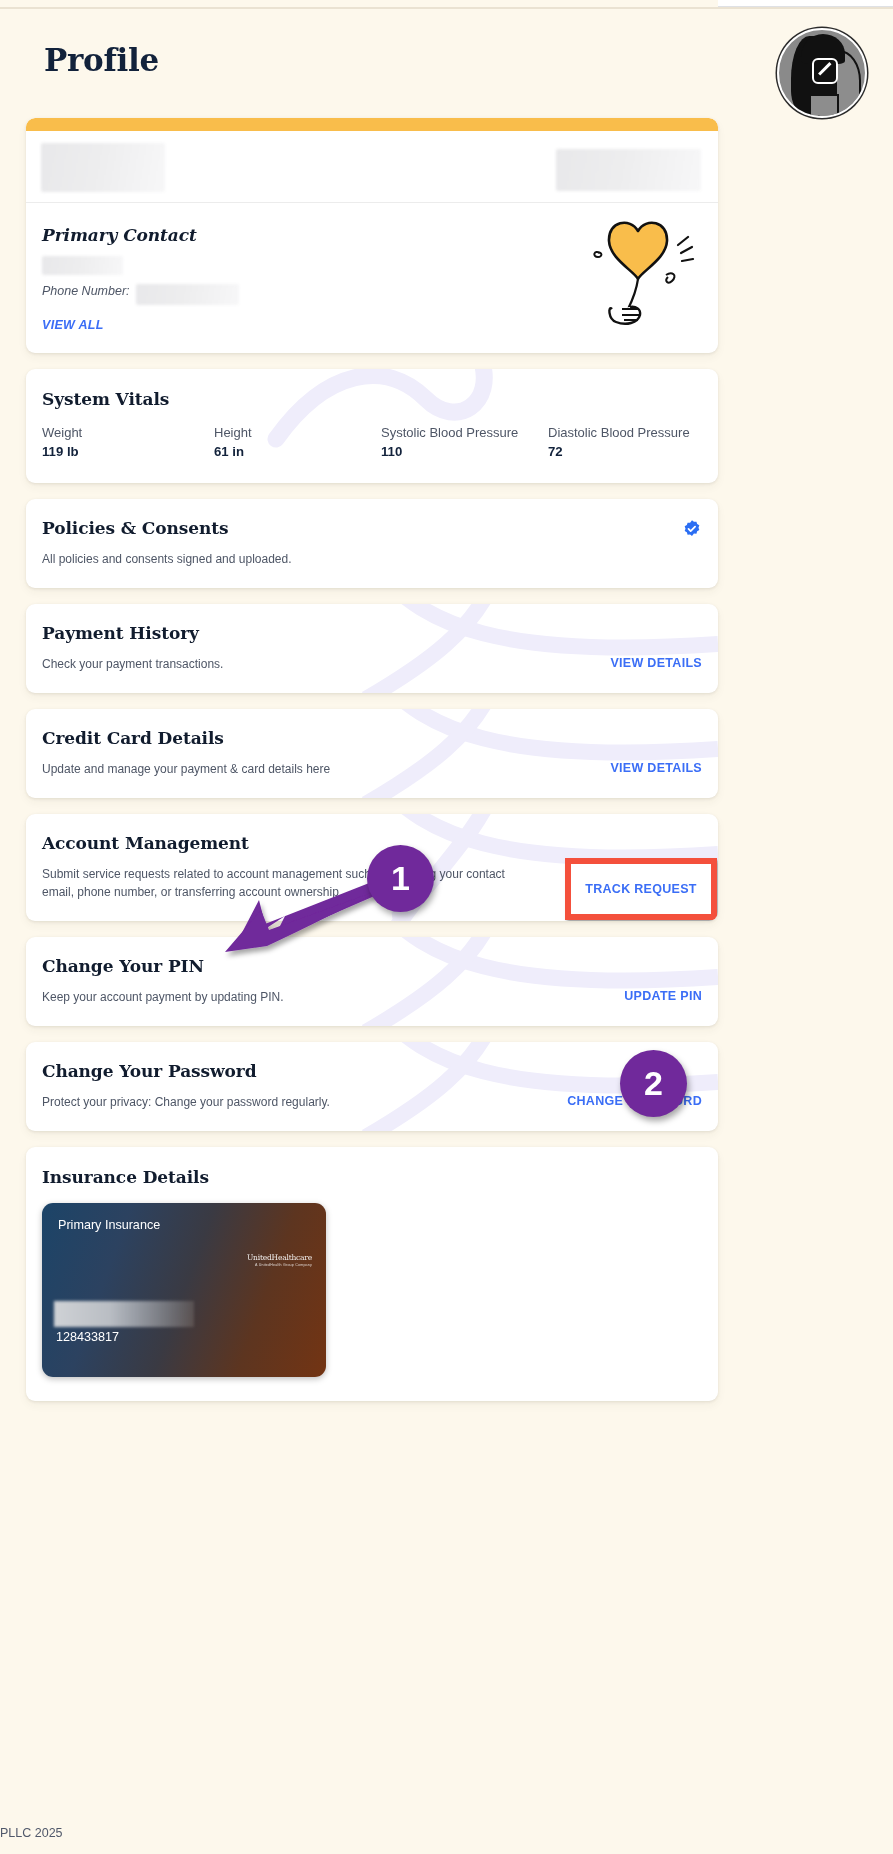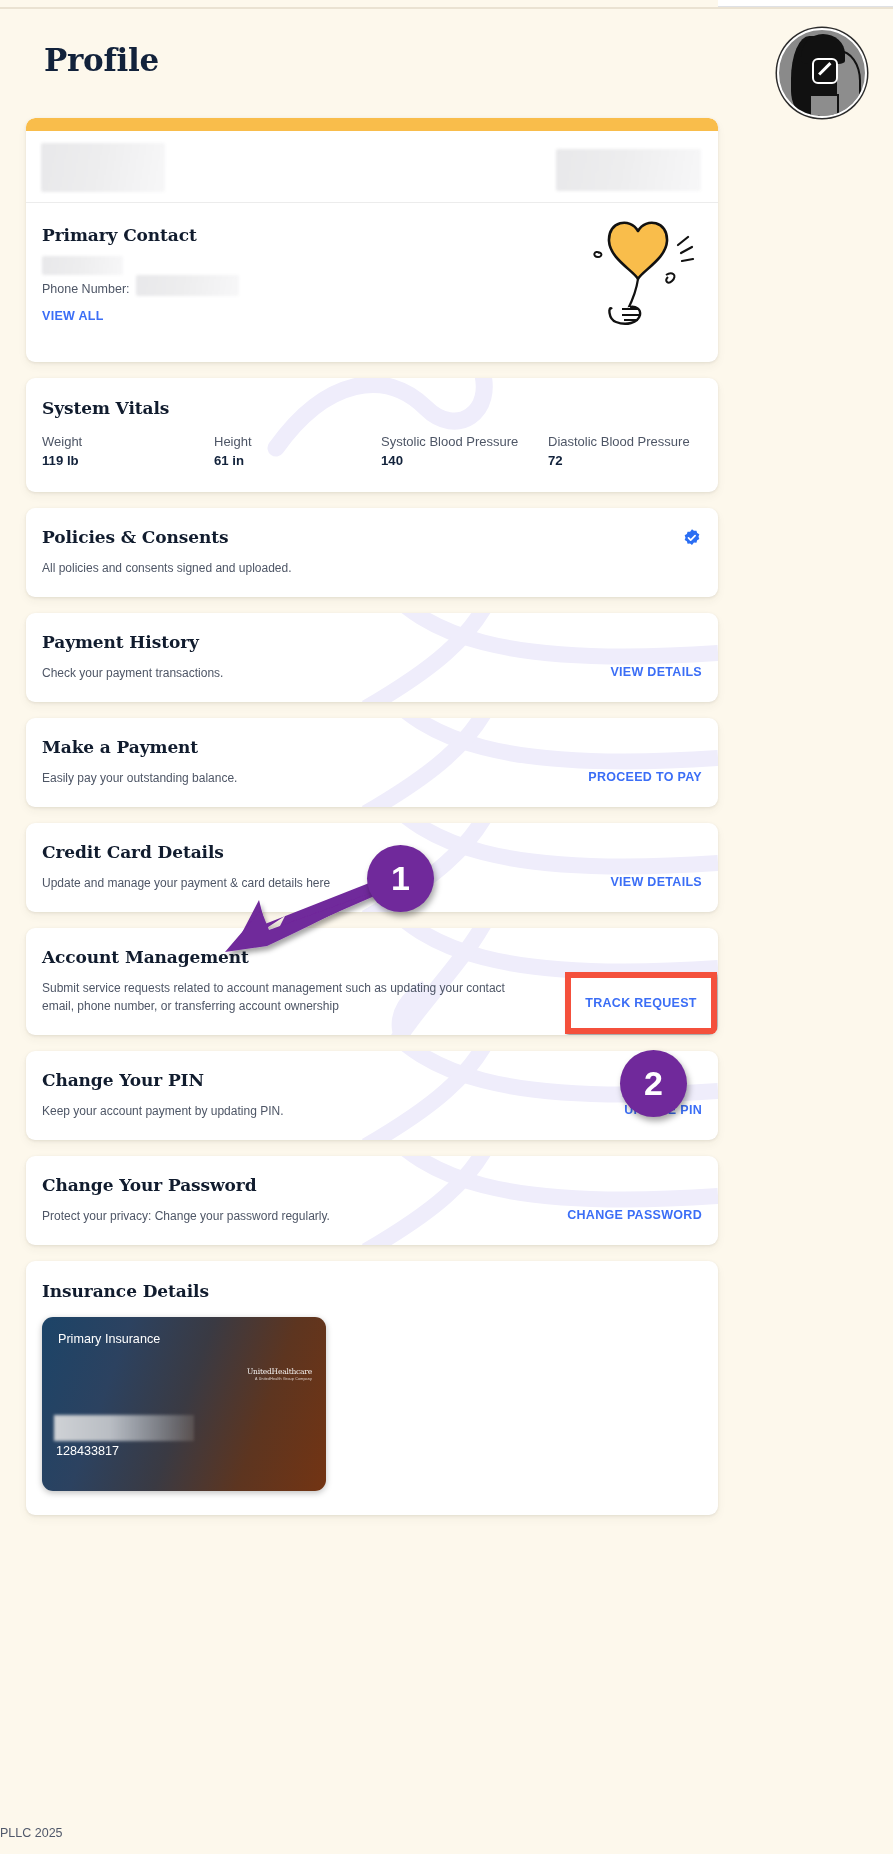--- a/index.html
+++ b/index.html
@@ -137,30 +137,30 @@
   }
 
   .toprow {
     position: relative;
     height: 72px;
     border-bottom: 1px solid #ececec;
   }
   .toprow .redact.a { position:absolute; left:15px; top:12px; width:124px; height:49px; }
   .toprow .redact.b { position:absolute; left:530px; top:18px; width:145px; height:42px; }
 
-  .contact-body { position: relative; padding: 22px 18px 38px 16px; min-height: 120px; }
+  .contact-body { position: relative; padding: 22px 18px 20px 16px; min-height: 120px; font-style: italic; }
   .card-h {
     font-family: "DejaVu Serif", serif;
     font-size: 17px;
     font-weight: 700;
     color: #111c2e;
     letter-spacing: -0.1px;
   }
   .contact-name-redact { margin-top: 11px; width: 81px; height: 19px; }
-  .phone-row { display: flex; align-items: flex-end; }
+  .phone-row { display: flex; align-items: flex-start; margin-top: 9px; }
   .phone-label { font-size: 12.5px; color: #4e5666; }
   .phone-redact { width: 103px; height: 21px; margin-left: 6px; }
   .link {
     font-size: 12.5px;
     font-weight: 700;
     color: #3b6ef6;
     letter-spacing: 0.3px;
     cursor: pointer;
   }
   .view-all { margin-top: 13px; display: inline-block; }
@@ -339,21 +339,21 @@
           <div class="vital">
             <div class="vital-label">Weight</div>
             <div class="vital-value">119 lb</div>
           </div>
           <div class="vital">
             <div class="vital-label">Height</div>
             <div class="vital-value">61 in</div>
           </div>
           <div class="vital">
             <div class="vital-label">Systolic Blood Pressure</div>
-            <div class="vital-value">140</div>
+            <div class="vital-value">110</div>
           </div>
           <div class="vital">
             <div class="vital-label">Diastolic Blood Pressure</div>
             <div class="vital-value">72</div>
           </div>
         </div>
       </div>
     </div>
 
     <div class="card">
@@ -374,33 +374,20 @@
       </svg>
       <div class="rowcard">
         <div class="card-h">Payment History</div>
         <div class="rowline">
           <div class="rowdesc">Check your payment transactions.</div>
           <div class="link rowlink">VIEW DETAILS</div>
         </div>
       </div>
     </div>
 
-    <div class="card">
-      <svg class="swirl" viewBox="0 0 692 95" preserveAspectRatio="none">
-        <path d="M355 -30 C400 20, 470 55, 692 40" stroke="#efedfb" stroke-width="16" fill="none"></path>
-        <path d="M470 -30 C450 25, 400 60, 340 95" stroke="#efedfb" stroke-width="16" fill="none"></path>
-      </svg>
-      <div class="rowcard">
-        <div class="card-h">Make a Payment</div>
-        <div class="rowline">
-          <div class="rowdesc">Easily pay your outstanding balance.</div>
-          <div class="link rowlink">PROCEED TO PAY</div>
-        </div>
-      </div>
-    </div>
 
     <div class="card">
       <svg class="swirl" viewBox="0 0 692 95" preserveAspectRatio="none">
         <path d="M355 -30 C400 20, 470 55, 692 40" stroke="#efedfb" stroke-width="16" fill="none"></path>
         <path d="M470 -30 C450 25, 400 60, 340 95" stroke="#efedfb" stroke-width="16" fill="none"></path>
       </svg>
       <div class="rowcard">
         <div class="card-h">Credit Card Details</div>
         <div class="rowline">
           <div class="rowdesc">Update and manage your payment &amp; card details here</div>

